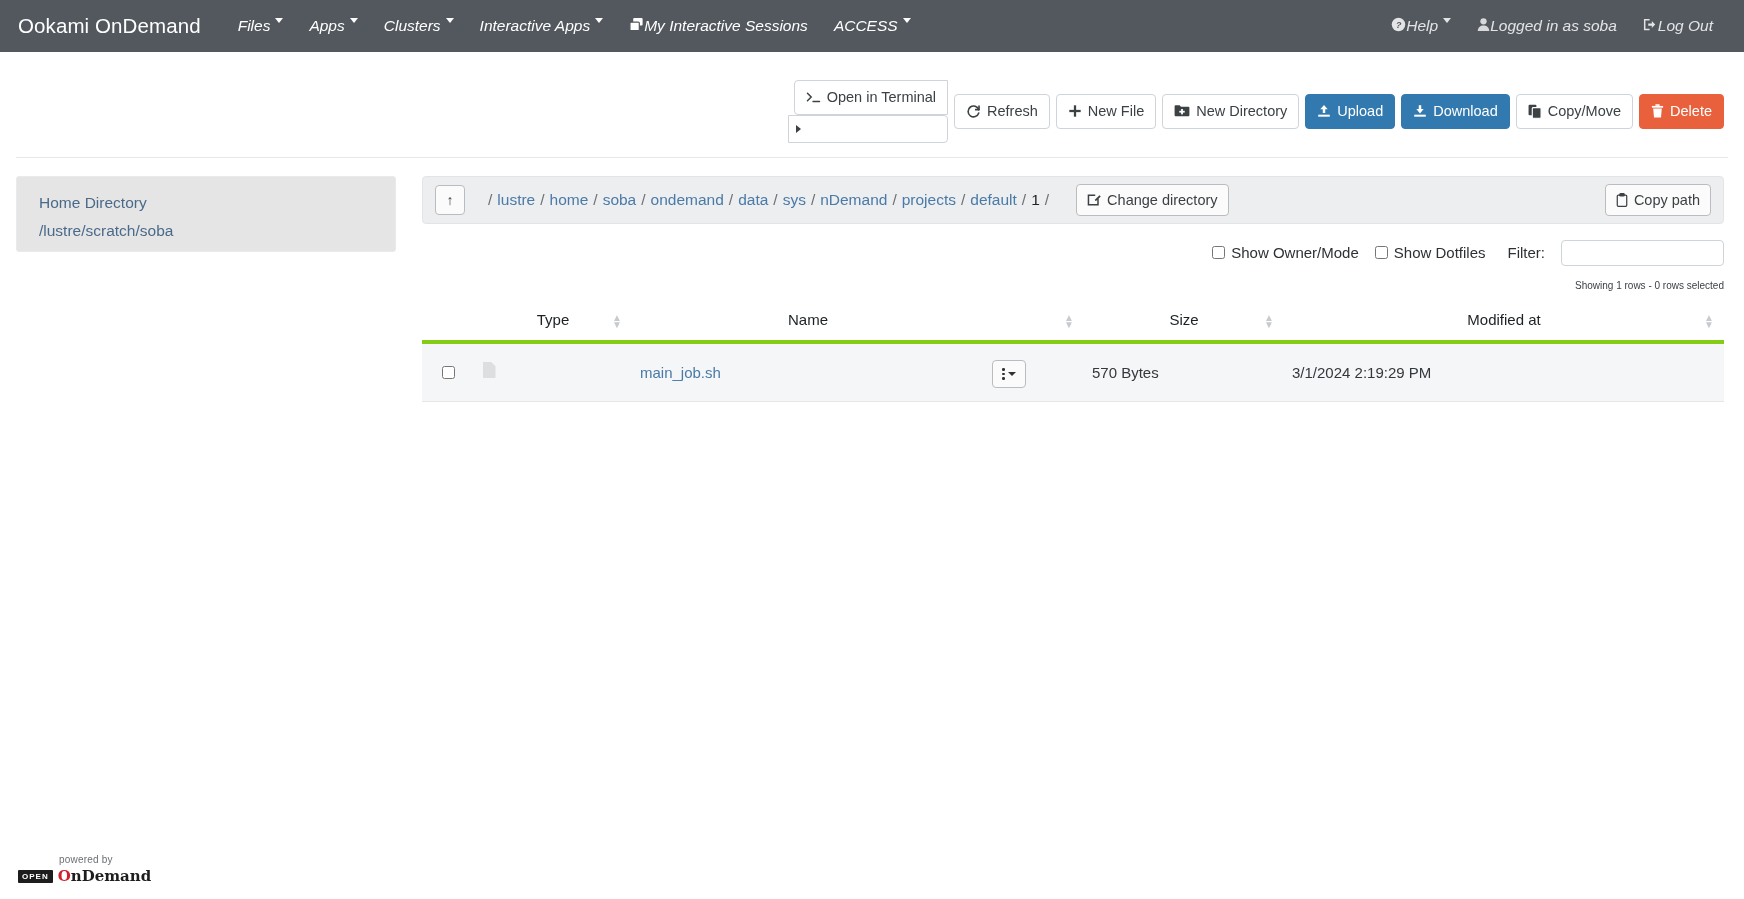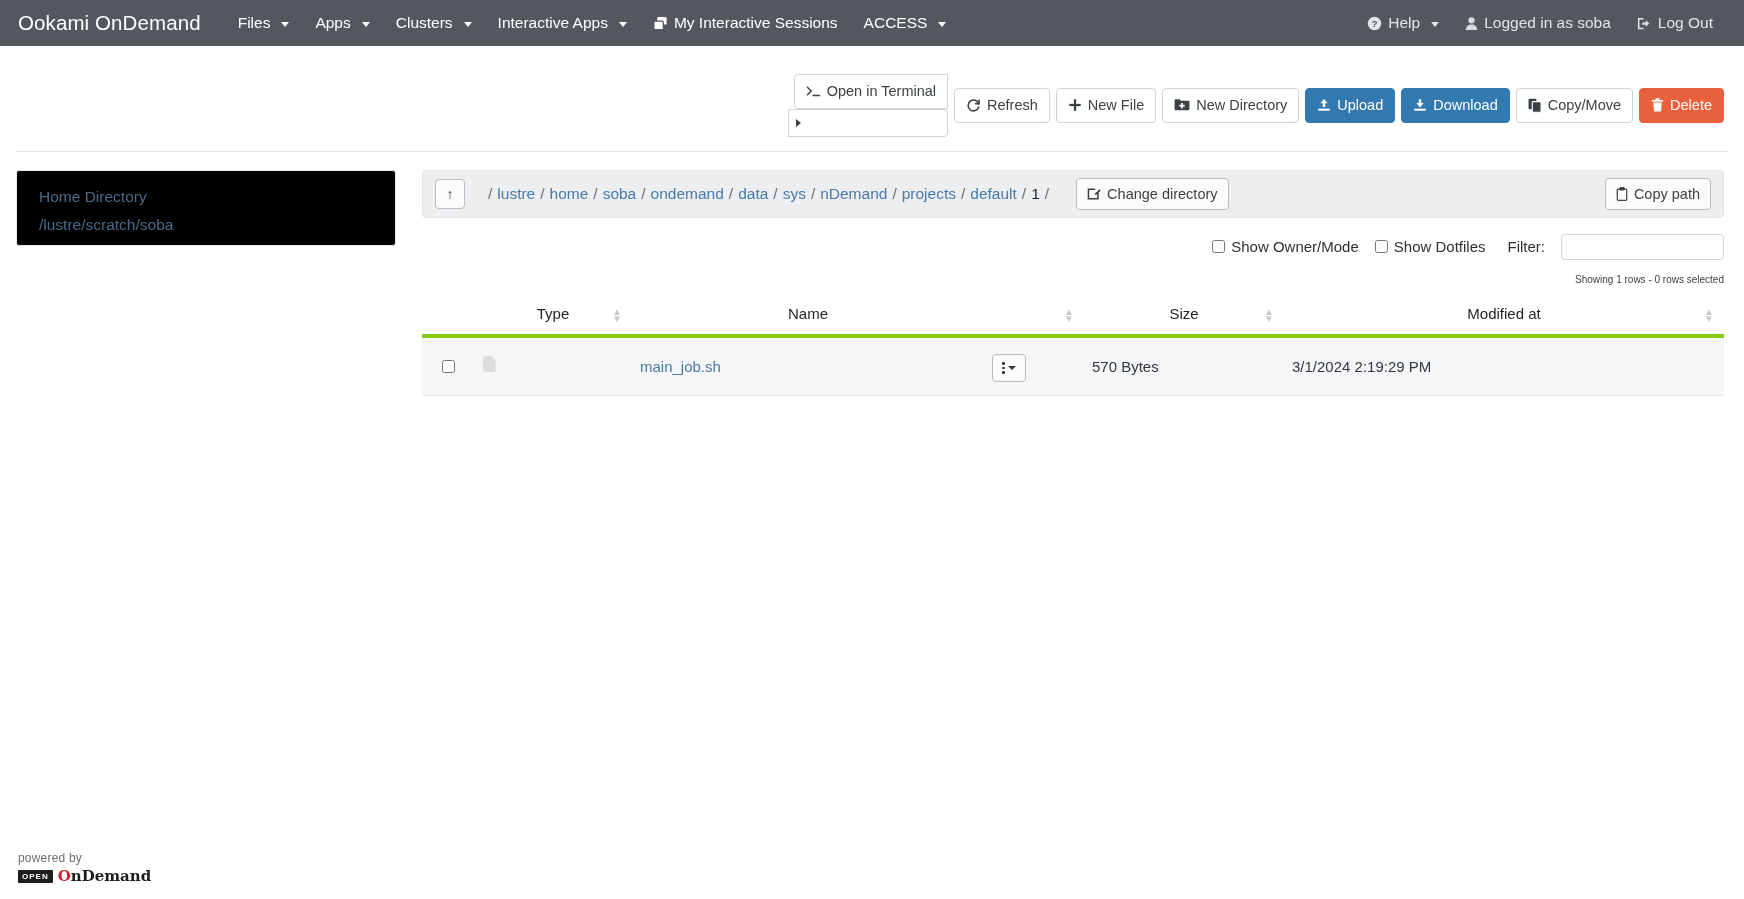--- a/index.html
+++ b/index.html
@@ -7,44 +7,43 @@
     margin: 0; padding: 0;
     width: 1744px; height: 899px;
     background: #ffffff;
     font-family: "Liberation Sans", sans-serif;
     color: #212529;
     overflow: hidden;
   }
 
   
   .navbar {
-    height: 46px;
+    height: 52px;
     background: #53585f;
     display: flex;
     align-items: center;
     padding: 5px 18px;
     color: #ffffff;
   }
   .brand {
     font-size: 20.5px;
     color: #ffffff;
     margin-right: 24px;
     white-space: nowrap;
     letter-spacing: .1px;
   }
   .nav-items { display: flex; align-items: center; flex: 1; }
   .nav-item {
     font-size: 15.5px;
     color: #ffffff;
     padding: 6px 13px;
     white-space: nowrap;
     display: flex;
-    align-items: center;
-    gap: 6px;
     cursor: pointer;
+    font-style: italic;
   }
   .nav-right { display: flex; align-items: center; }
   .nav-right .nav-item { color: #e3e4e6; }
   .caret {
     display: inline-block;
     width: 0; height: 0;
     border-left: 4.5px solid transparent;
     border-right: 4.5px solid transparent;
     border-top: 5px solid currentColor;
     margin-left: 5px;
@@ -97,21 +96,21 @@
   }
 
   
   .main {
     display: flex;
     padding-top: 18px;
   }
   .sidebar {
     width: 380px;
     flex: 0 0 380px;
-    background: #000000;
+    background: #e5e5e5;
     border: 1px solid #e8eaed;
     border-radius: 3px;
     padding: 12px 0;
     height: 76px;
   }
   .side-link {
     display: block;
     font-size: 15.5px;
     color: #4a6a8a;
     padding: 5px 22px;
@@ -255,24 +254,25 @@
   .dots { display: flex; flex-direction: column; gap: 2px; }
   .dots i { width: 2.5px; height: 2.5px; background: #2f3336; border-radius: 50%; display: block; }
 
   
   .footer {
     position: absolute;
     left: 18px;
     bottom: 14px;
   }
   .powered {
-    font-size: 12px;
+    font-size: 10px;
     color: #6b6f73;
     letter-spacing: .2px;
     margin-bottom: 2px;
+    margin-left: 41px;
   }
   .logo-line { display: flex; align-items: center; gap: 5px; }
   .open-badge {
     background: #1d1d1d;
     color: #ffffff;
     font-size: 8px;
     font-weight: bold;
     letter-spacing: 1px;
     padding: 2px 4px;
     border-radius: 1px;

